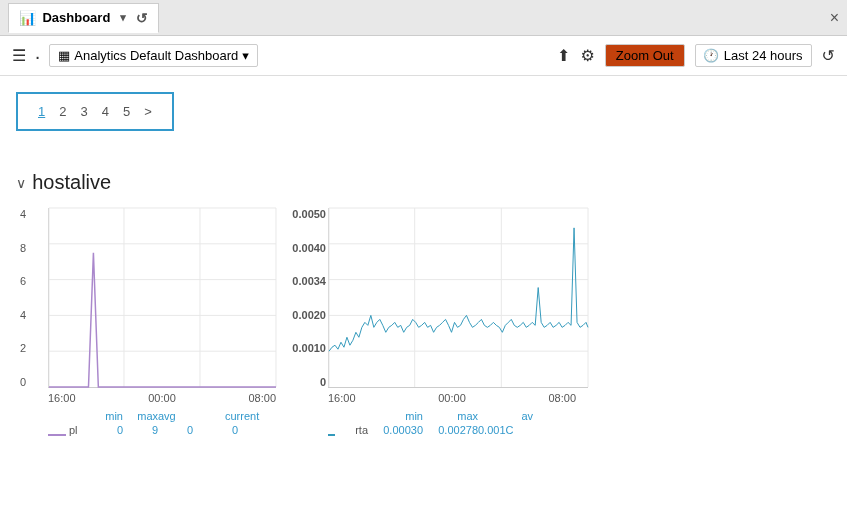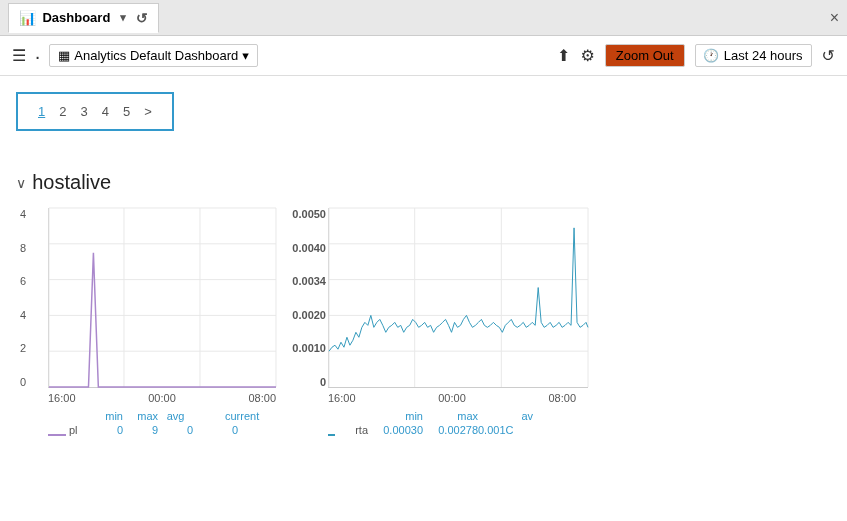--- a/index.html
+++ b/index.html
@@ -175,21 +175,21 @@
         <span>16:00</span>
         <span>00:00</span>
         <span>08:00</span>
       </div>
 
       <div style="padding-left:32px; font-size:11px;">
         <div class="legend-header" style="display:grid;grid-template-columns:40px 35px 35px 35px 45px;color:#3399cc;">
           <span></span>
           <span style="text-align:right;">min</span>
           <span style="text-align:right;">max</span>
-          <span style="text-align:center;">avg</span>
+          <span style="text-align:left;">avg</span>
           <span style="text-align:right;padding-left:32px;">current</span>
         </div>
         <div style="display:grid;grid-template-columns:40px 35px 35px 35px 45px;margin-top:2px;">
           <span style="display:flex;align-items:flex-end;gap:3px;color:#555;">
             <span style="display:inline-block;width:18px;height:2px;background:#aa88cc;"></span>
             <span>pl</span>
           </span>
           <span style="color:#3399cc;text-align:right;">0</span>
           <span style="color:#3399cc;text-align:right;">9</span>
           <span style="color:#3399cc;text-align:right;">0</span>

